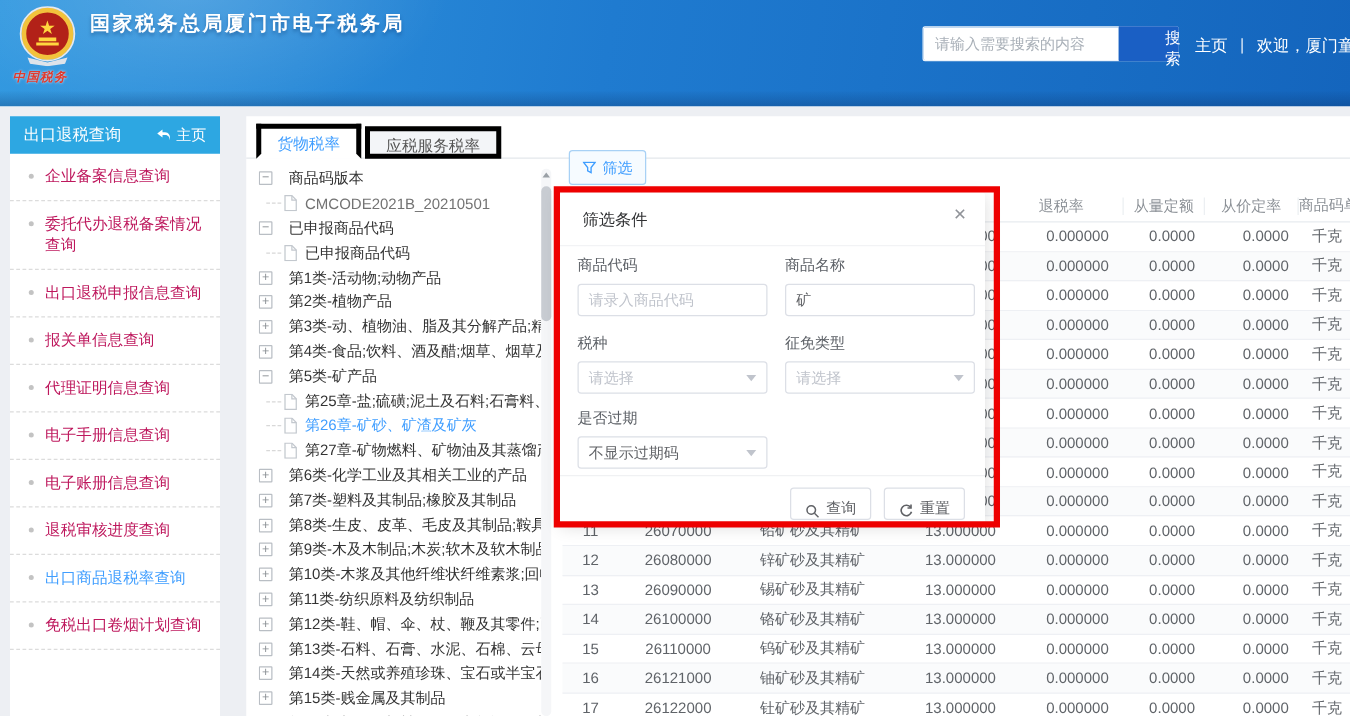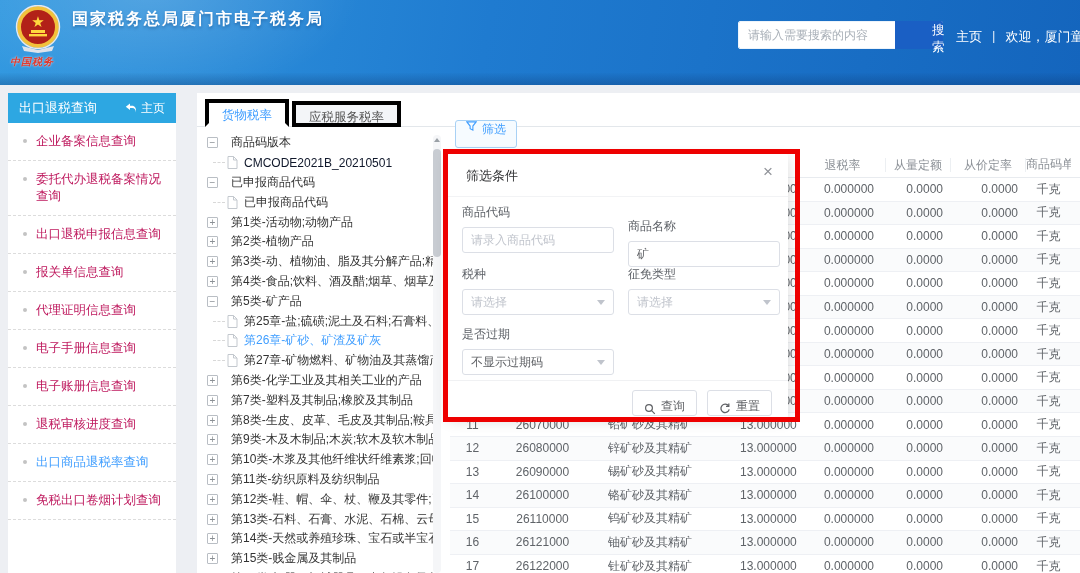--- a/index.html
+++ b/index.html
@@ -50,42 +50,42 @@
 
   
   .tree{position:absolute;left:10px;top:40px;width:226px;bottom:0;overflow:hidden;font-size:12px;color:#333;}
   .tree-row{height:19.8px;display:flex;align-items:center;white-space:nowrap;cursor:pointer;overflow:hidden;}
   .toggle{width:11px;height:11px;box-sizing:border-box;border:1px solid #b9bec4;border-radius:1px;background:#fff;
     color:#8a8f94;font-size:10px;line-height:9px;text-align:center;margin-right:13px;flex:none;}
   .connector{width:12px;border-top:1px dashed #d8d8d8;margin-left:6px;margin-right:2px;flex:none;}
   .doc{display:inline-flex;margin-right:6px;flex:none;}
   .tree-label{overflow:hidden;}
   .tree-row.selected .tree-label{color:var(--accent-blue);}
-  .tree-row.muted .tree-label{color:#0f172a;}
+  .tree-row.muted .tree-label{color:#737373;}
   .vscroll{position:absolute;left:236px;top:42px;width:8px;bottom:0;background:#f5f6f8;border-radius:4px;}
   .vscroll .arrow{position:absolute;left:1px;top:3px;width:0;height:0;border-left:3px solid transparent;
     border-right:3px solid transparent;border-bottom:4px solid #9aa0a6;}
   .vscroll .thumb{position:absolute;left:0;top:14px;width:8px;height:108px;background:#c8ccd2;border-radius:4px;}
 
   
-  .filter-btn{position:absolute;left:258px;top:27px;height:26px;display:inline-flex;gap:5px;
+  .filter-btn{position:absolute;left:258px;top:27px;height:26px;display:inline-flex;align-items:center;gap:5px;
     padding:0 10px;border:1px solid #a8d1f5;border-radius:3px;background:#f6fbff;color:var(--accent-blue);
     font-size:12px;cursor:pointer;z-index:2;}
 
   
   .table{position:absolute;left:253px;top:59px;right:0;bottom:0;font-size:12px;z-index:1;}
   .tr{display:flex;height:23.55px;align-items:center;border-bottom:1px solid #eef0f4;color:#5f6368;box-sizing:border-box;}
   .tr.stripe{background:#fafbfc;}
   .thead-row{height:26px;color:#8b9096;border-bottom:1px solid #e8ebef;}
   .tr>div{box-sizing:border-box;flex:none;overflow:hidden;white-space:nowrap;}
   .tr>div:nth-child(1){width:45px;text-align:center;}
   .tr>div:nth-child(2){width:95px;text-align:center;}
   .tr>div:nth-child(3){width:150px;text-align:left;padding-left:18px;}
   .tr>div:nth-child(4){width:60px;text-align:right;padding-right:8px;}
-  .tr>div:nth-child(5){width:86px;text-align:right;padding-right:12px;}
+  .tr>div:nth-child(5){width:99px;text-align:right;padding-right:12px;}
   .tr>div:nth-child(6){width:65px;text-align:right;padding-right:8px;}
   .tr>div:nth-child(7){width:75px;text-align:right;padding-right:8px;}
   .tr>div:nth-child(8){width:45px;text-align:center;}
   .thead-row>div{text-align:center !important;padding:0 !important;}
   .thead-row>div:nth-child(n+5):not(:last-child){border-right:1px solid #eceff2;line-height:14px;height:14px;}
 
   
   .dialog{position:absolute;left:448px;top:154px;width:340px;height:264px;background:#fff;z-index:40;
     box-shadow:0 3px 14px rgba(0,0,0,.14);border-radius:2px;font-size:12px;}
   .dlg-title{position:absolute;left:18px;top:13px;font-size:13px;color:#303133;}
@@ -523,21 +523,21 @@
     <div class="dlg-title">筛选条件</div>
     <div class="dlg-close">×</div>
     <div class="dlg-div1"></div>
 
     <div class="fld" style="left:14px;top:50px;">
       <div class="fld-label">商品代码</div>
       <div class="input ph">
         <span>请录入商品代码</span>
       </div>
     </div>
-    <div class="fld" style="left:180px;top:64px;">
+    <div class="fld" style="left:180px;top:50px;">
       <div class="fld-label">商品名称</div>
       <div class="input">
         <span>矿</span>
       </div>
     </div>
     <div class="fld" style="left:14px;top:112px;">
       <div class="fld-label">税种</div>
       <div class="input ph">
         <span>请选择</span>
         <span class="caret"></span>

